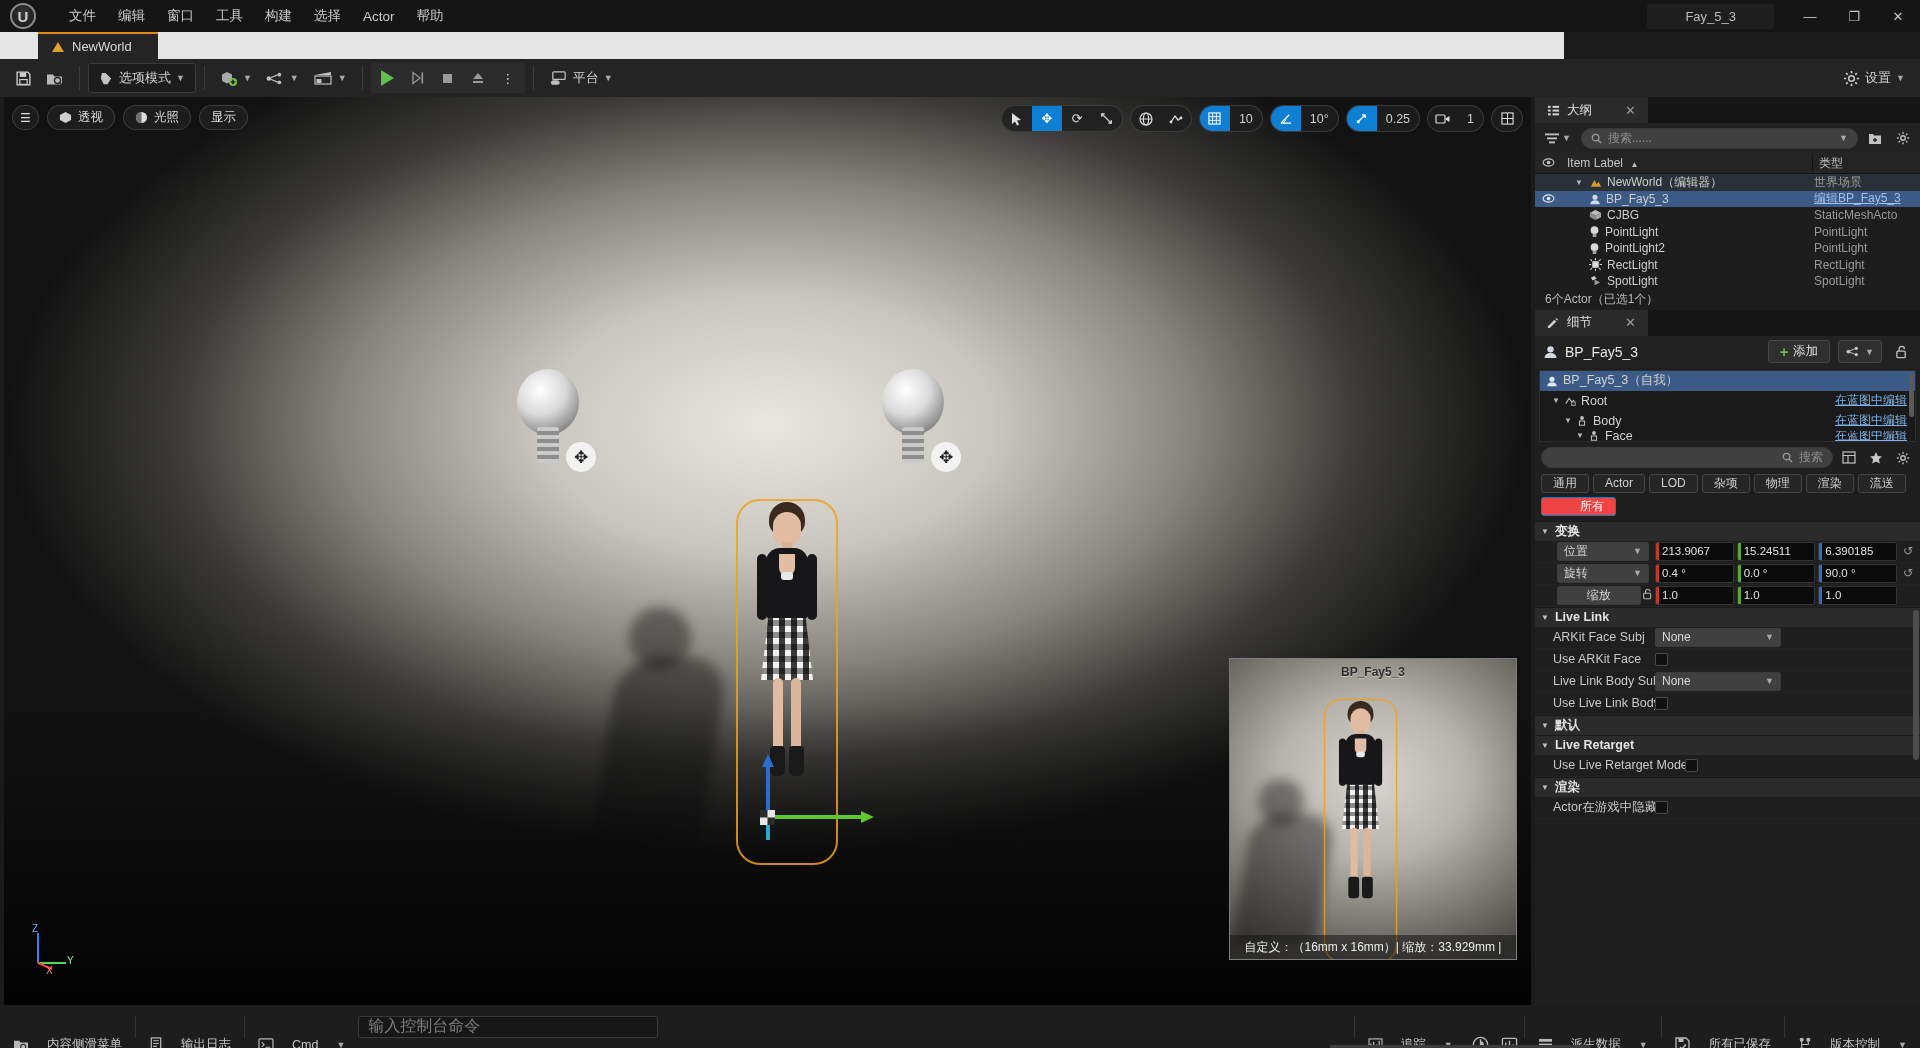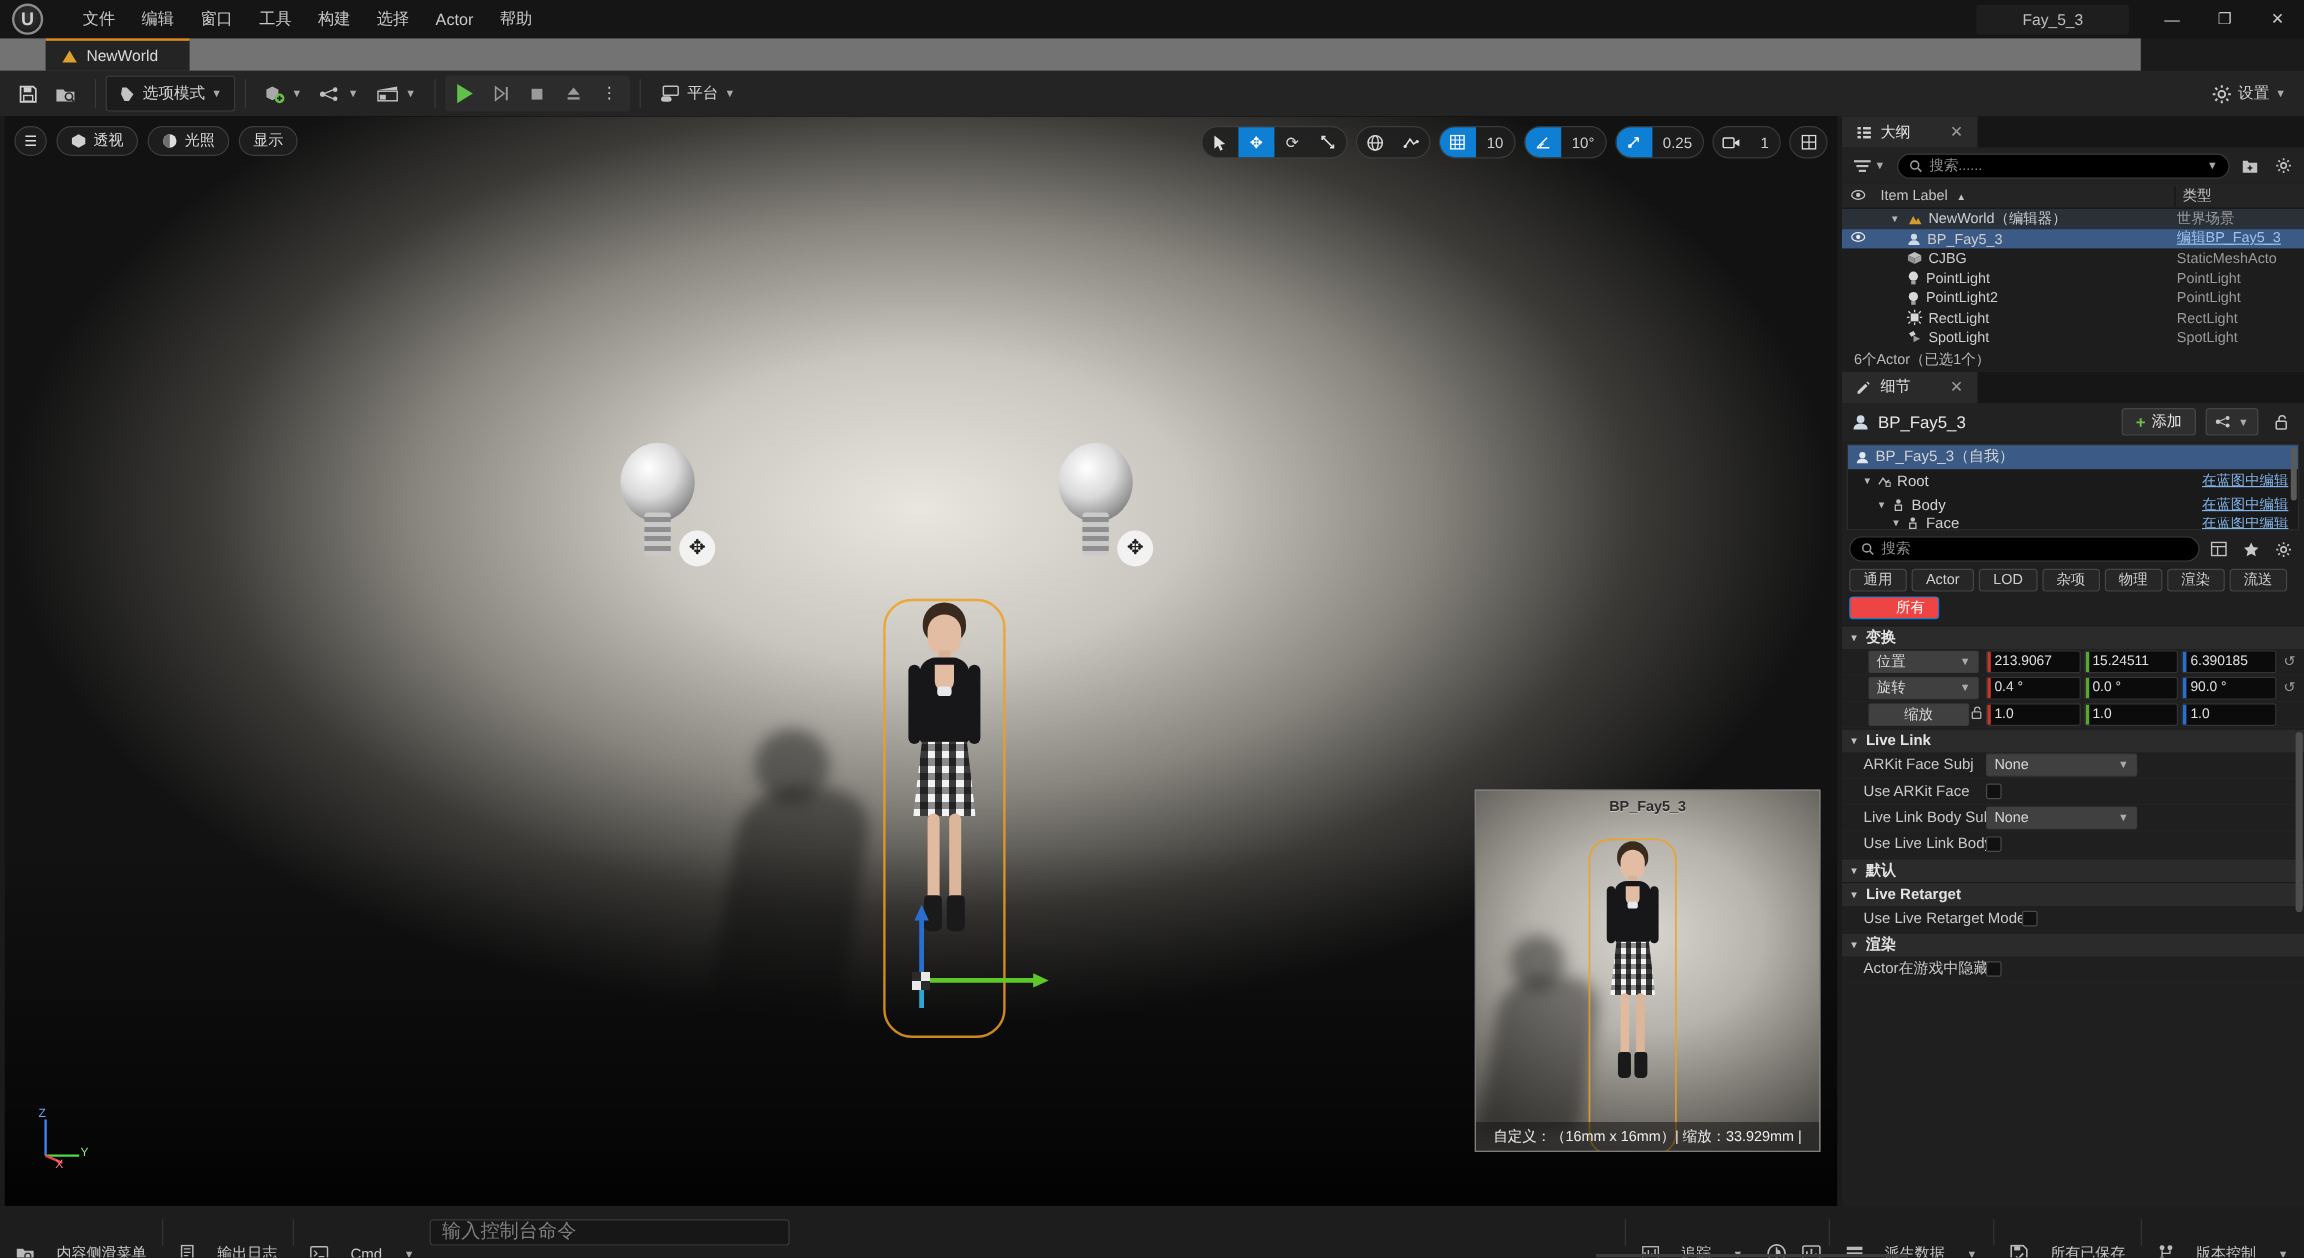--- a/index.html
+++ b/index.html
@@ -37,22 +37,22 @@
     background: #1e1e1e; font-size: 13px; color: #bdbdbd;
     padding: 5px 38px; border-radius: 2px; margin-right: 14px;
   }
   .wbtn {
     width: 44px; height: 32px; display: flex; align-items: center; justify-content: center;
     color: #c6c6c6; font-size: 13px;
   }
 
   
   .tabstrip {
-    position: absolute; top: 32px; left: 0; width: 1784px; height: 27px;
-    background: #737373;
+    position: absolute; top: 32px; left: 0; width: 1564px; height: 27px;
+    background: #e5e5e5;
   }
   .worldtab {
     position: absolute; left: 38px; top: 0; height: 27px;
     background: #242424; border-top: 2px solid #e08a1e;
     display: flex; align-items: center; padding: 0 26px 0 14px;
     font-size: 13px; color: #dadada;
   }
   .worldtab .tri {
     width: 0; height: 0; border-left: 6px solid transparent; border-right: 6px solid transparent;
     border-bottom: 10px solid #e0a030; margin-right: 8px;
@@ -194,22 +194,22 @@
     background: #2a2a2a; font-size: 12.5px; color: #e0e0e0;
   }
   .panel-tab .x { margin-left: 26px; color: #9a9a9a; font-size: 13px; }
 
   .outliner { background: #1d1d1d; }
   .ol-search {
     height: 30px; display: flex; align-items: center; gap: 6px; padding: 0 6px; background: #222;
   }
   .ol-filtbtn { display: flex; align-items: center; gap: 3px; color: #bdbdbd; font-size: 12px; padding: 0 4px; }
   .searchbox {
-    flex: 1; height: 21px; background: #000000; border: 1px solid #3a3a3a; border-radius: 11px;
-    display: flex; align-items: center; gap: 6px; padding: 0 9px; font-size: 12px; color: #8c8c8c;
+    flex: 1; height: 21px; background: #404040; border: 1px solid #3a3a3a; border-radius: 11px;
+    display: flex; align-items: center; gap: 6px; padding: 0 9px; font-size: 12px; color: #8c8c8c; justify-content: flex-end;
   }
   .icon-btn { width: 22px; height: 22px; display: flex; align-items: center; justify-content: center; color: #c2c2c2; font-size: 13px; }
 
   .ol-head {
     height: 21px; background: #242424; display: flex; align-items: center;
     border-bottom: 1px solid #141414; font-size: 12px; color: #c4c4c4;
   }
   .ol-head .c-eye { width: 26px; text-align: center; }
   .ol-head .c-label { flex: 1; padding-left: 6px; }
   .ol-head .c-type { width: 108px; padding-left: 6px; border-left: 1px solid #141414; }

